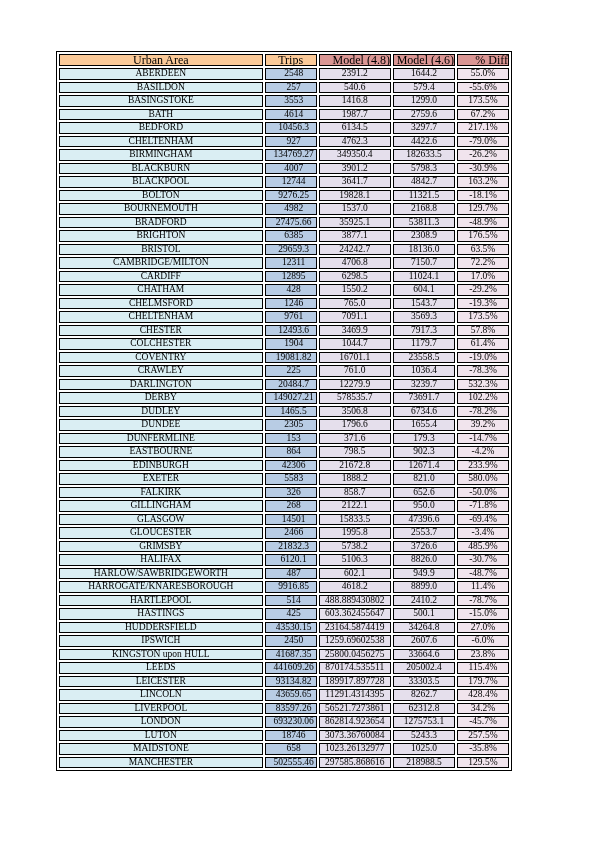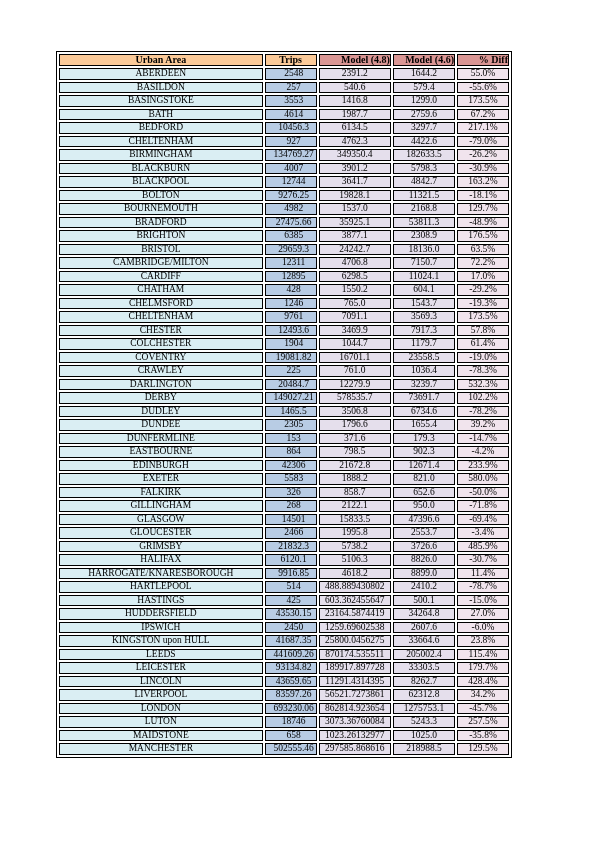--- a/index.html
+++ b/index.html
@@ -20,21 +20,21 @@
     border:1px solid var(--border);
     background:#ffffff;
   }
   th,td{
     border:1px solid var(--border);
     padding:0;margin:0;
     text-align:center;vertical-align:middle;
     white-space:nowrap;overflow:hidden;
     height:9.5px;line-height:9.5px;font-size:9.5px;
   }
-  th{font-weight:bold;font-size:10px;line-height:10px;height:10px;}
+  th{font-weight:normal;font-size:12px;line-height:10px;height:10px;}
   th.h0,th.h1{background:var(--hleft);}
   th.h2,th.h3,th.h4{background:var(--hright);text-align:right;}
   td.c0{background:var(--urban);}
   td.c1{background:var(--trips);padding-left:6px;}
   td.c2,td.c3{background:var(--model);}
   td.c4{background:var(--diff);}
   col.w0{width:200px;}
   col.w1{width:51px;}
   col.w2{width:71px;}
   col.w3{width:61px;}
@@ -315,20 +315,27 @@
           <td class="c4">485.9%</td>
         </tr>
         <tr>
           <td class="c0">HALIFAX</td>
           <td class="c1">6120.1</td>
           <td class="c2">5106.3</td>
           <td class="c3">8826.0</td>
           <td class="c4">-30.7%</td>
         </tr>
         <tr>
+          <td class="c0">HARLOW/SAWBRIDGEWORTH</td>
+          <td class="c1">487</td>
+          <td class="c2">602.1</td>
+          <td class="c3">949.9</td>
+          <td class="c4">-48.7%</td>
+        </tr>
+        <tr>
           <td class="c0">HARROGATE/KNARESBOROUGH</td>
           <td class="c1">9916.85</td>
           <td class="c2">4618.2</td>
           <td class="c3">8899.0</td>
           <td class="c4">11.4%</td>
         </tr>
         <tr>
           <td class="c0">HARTLEPOOL</td>
           <td class="c1">514</td>
           <td class="c2">488.889430802</td>

